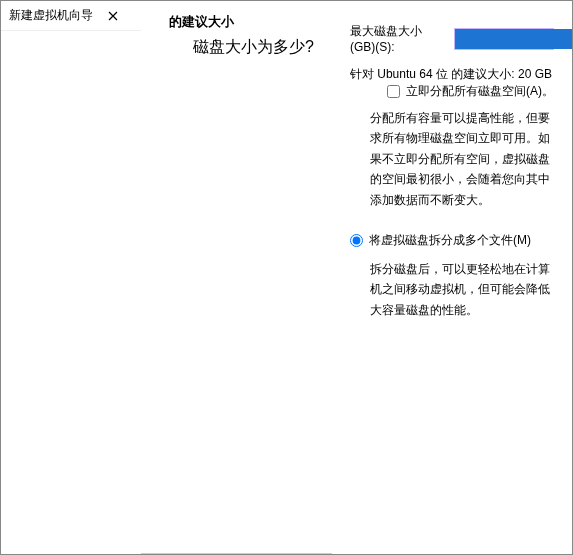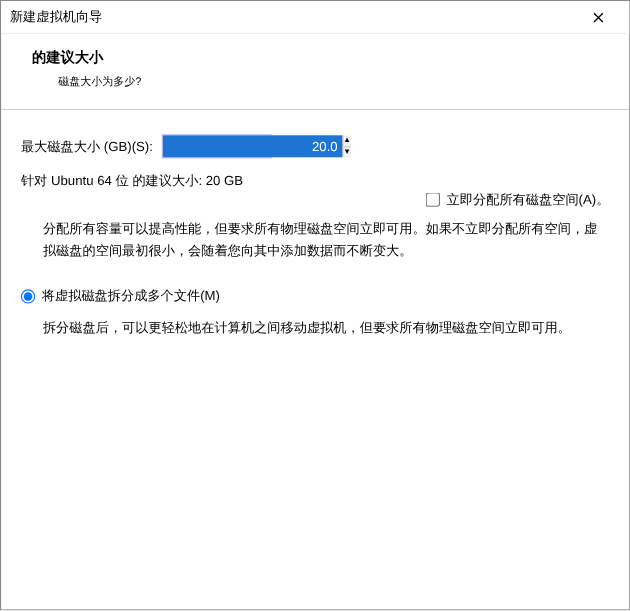--- a/index.html
+++ b/index.html
@@ -9,21 +9,21 @@
     font-size: 12px;
     background: #fff;
     color: #000;
   }
   .window {
     width: 573px;
     height: 555px;
     border: 1px solid #888;
     background: #fff;
     display: flex;
-    flex-direction: column;
+    flex-direction: row;
   }
   .titlebar {
     height: 30px;
     display: flex;
     align-items: center;
     padding: 0 8px;
     background: #fff;
     border-bottom: 1px solid #eee;
   }
   .titlebar-title { flex: 1; font-size: 12px; }
@@ -34,21 +34,21 @@
     align-items: center;
     justify-content: center;
     font-size: 14px;
     cursor: pointer;
   }
   .header {
     padding: 12px 18px 18px 28px;
     border-bottom: 1px solid #ccc;
   }
   .header-title { font-weight: bold; font-size: 13px; }
-  .header-subtitle { margin: 6px 0 0 24px; font-size: 10px; }
+  .header-subtitle { margin: 6px 0 0 24px; font-size: 16px; }
   .content {
     flex: 1;
     padding: 22px 18px 6px 18px;
     overflow: hidden;
   }
   .row-size {
     display: flex;
     align-items: center;
     gap: 6px;
     margin-bottom: 12px;
@@ -171,18 +171,18 @@
     <div class="check-row">
       <input type="checkbox" style="">
       <span>立即分配所有磁盘空间(A)。</span>
     </div>
     <div class="desc">分配所有容量可以提高性能，但要求所有物理磁盘空间立即可用。如果不立即分配所有空间，虚拟磁盘的空间最初很小，会随着您向其中添加数据而不断变大。</div>
 
     <div class="radio-row">
       <input type="radio" name="split" checked="" style="">
       <span>将虚拟磁盘拆分成多个文件(M)</span>
     </div>
-    <div class="desc">拆分磁盘后，可以更轻松地在计算机之间移动虚拟机，但要求所有物理磁盘空间立即可用。</div>
+    <div class="desc">拆分磁盘后，可以更轻松地在计算机之间移动虚拟机，但可能会降低大容量磁盘的性能。</div>
 
   </div>
 
 
 </div>
 
 </body></html>

